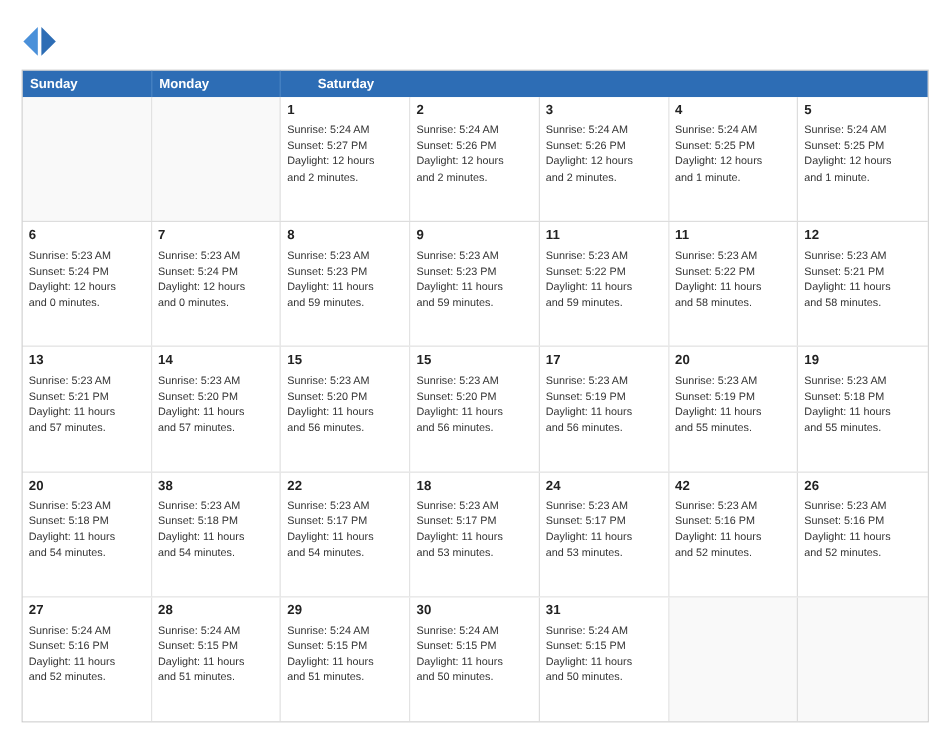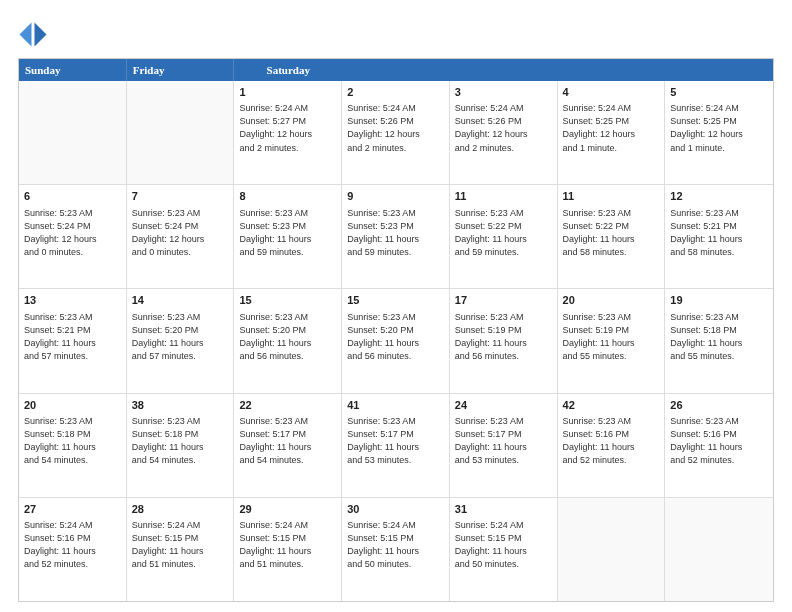--- a/index.html
+++ b/index.html
@@ -64,21 +64,20 @@
       display: grid;
       grid-template-columns: repeat(7, 1fr);
       background: #2d6db5;
     }
     .cal-header-cell {
       color: #fff;
       font-size: 11px;
       font-weight: bold;
       padding: 5px 6px;
       border-right: 1px solid #4a84c4;
-      font-family: Liberation Serif, serif;
     }
     .cal-header-cell:last-child { border-right: none; text-align: center; }
     .cal-body {
       flex: 1;
       display: flex;
       flex-direction: column;
     }
     .cal-row {
       display: grid;
       grid-template-columns: repeat(7, 1fr);
@@ -128,21 +127,21 @@
     </div>
     <div class="title-block">
       <div class="month-title"></div>
       <div class="subtitle"></div>
     </div>
   </div>
 
   <div class="calendar">
     <div class="cal-header">
     <div class="cal-header-cell">Sunday</div>
-        <div class="cal-header-cell">Friday</div>
+        <div class="cal-header-cell">Monday</div>
         <div class="cal-header-cell">Saturday</div>
       </div>
     <div class="cal-body">
     <div class="cal-row">
           <div class="cal-cell empty"></div>
           <div class="cal-cell empty"></div>
           <div class="cal-cell">
             <span class="day-num">1</span>
             <div class="cell-text" style="white-space: pre-line;">Sunrise: 5:24 AM
 Sunset: 5:27 PM
@@ -296,21 +295,21 @@
 and 54 minutes.</div>
           </div>
           <div class="cal-cell">
             <span class="day-num">22</span>
             <div class="cell-text" style="white-space: pre-line;">Sunrise: 5:23 AM
 Sunset: 5:17 PM
 Daylight: 11 hours
 and 54 minutes.</div>
           </div>
           <div class="cal-cell">
-            <span class="day-num">41</span>
+            <span class="day-num">18</span>
             <div class="cell-text" style="white-space: pre-line;">Sunrise: 5:23 AM
 Sunset: 5:17 PM
 Daylight: 11 hours
 and 53 minutes.</div>
           </div>
           <div class="cal-cell">
             <span class="day-num">24</span>
             <div class="cell-text" style="white-space: pre-line;">Sunrise: 5:23 AM
 Sunset: 5:17 PM
 Daylight: 11 hours

